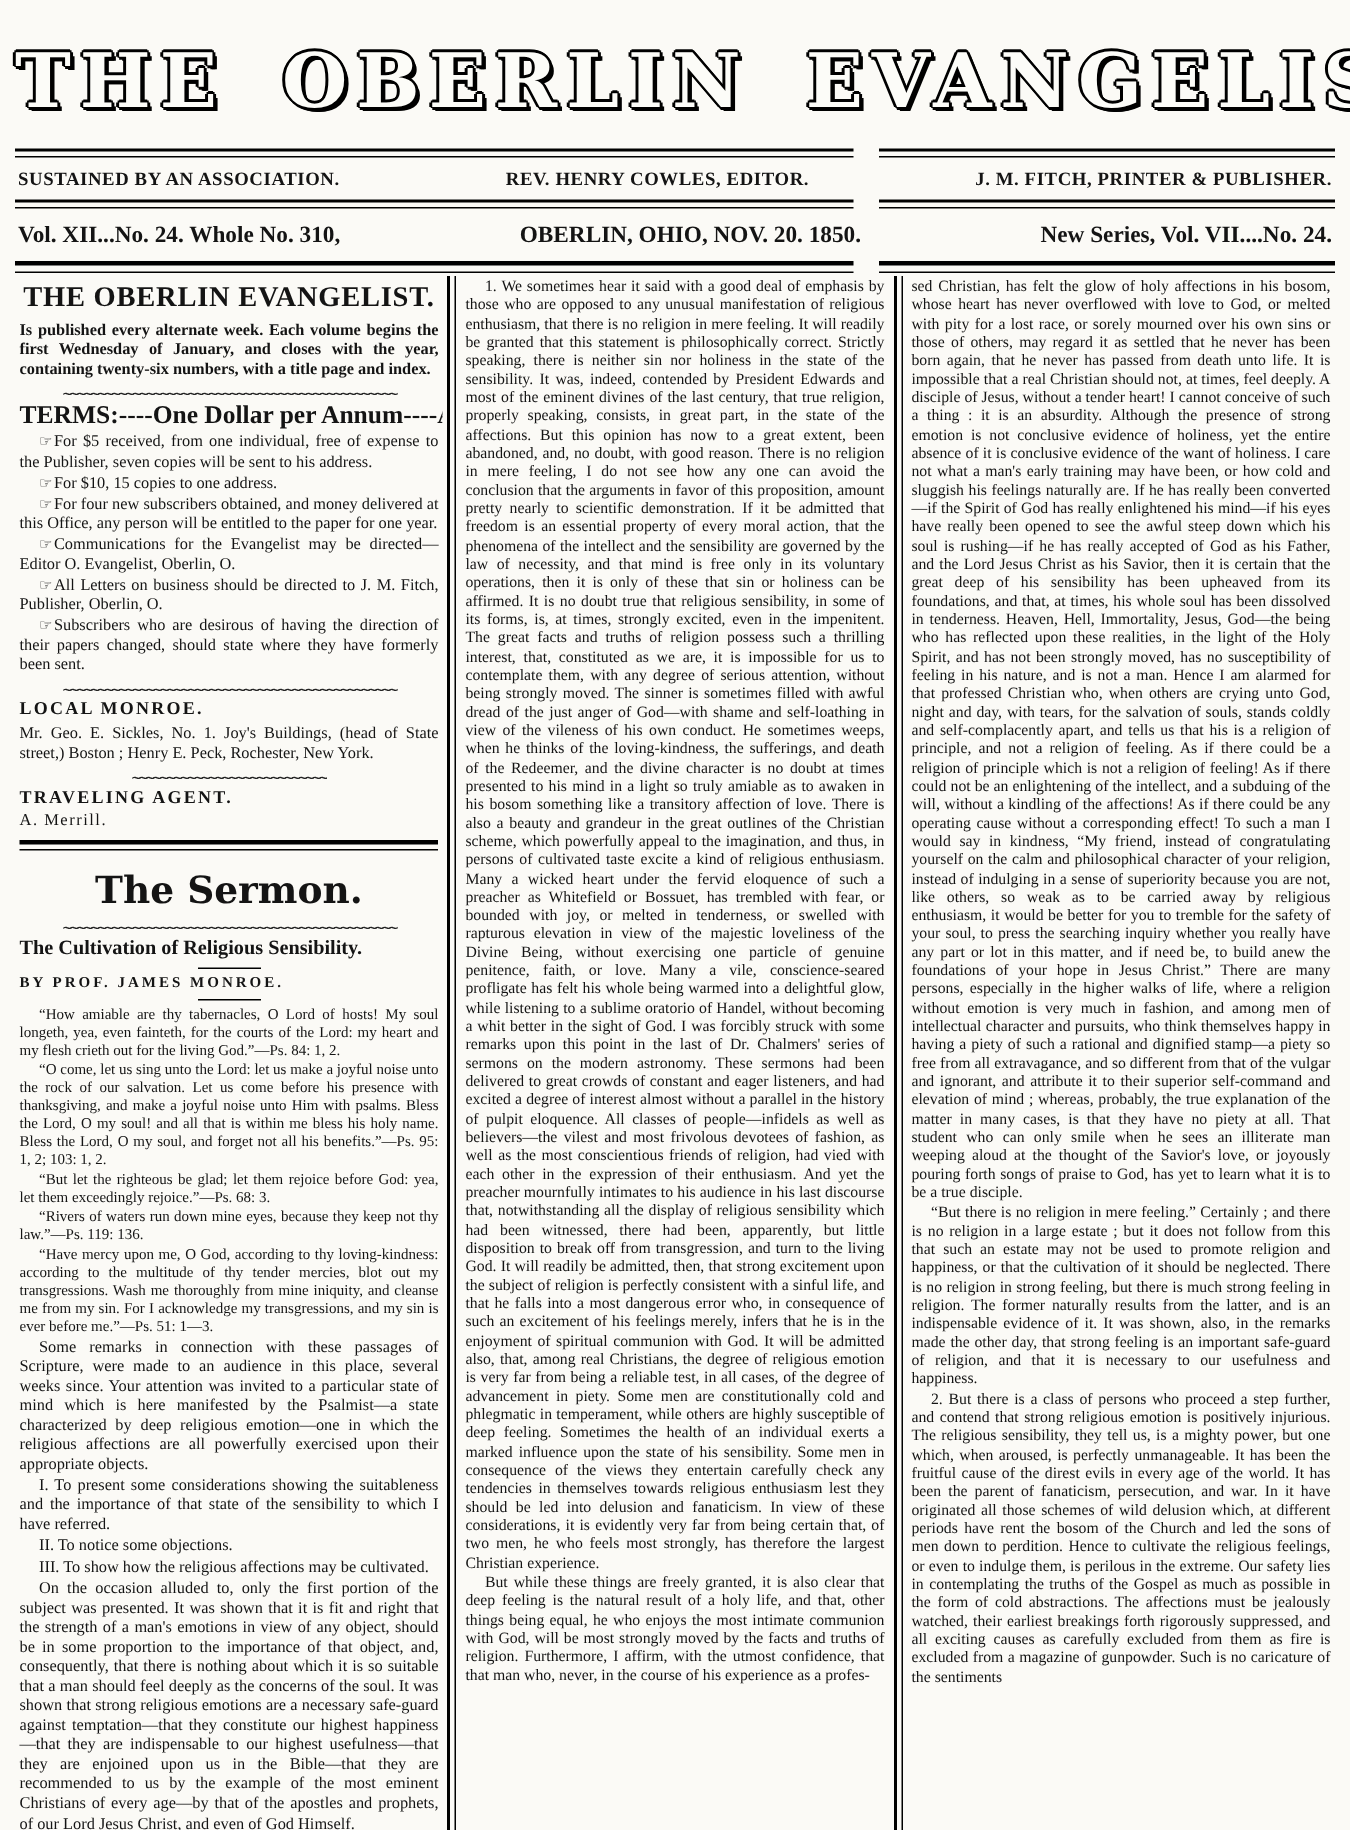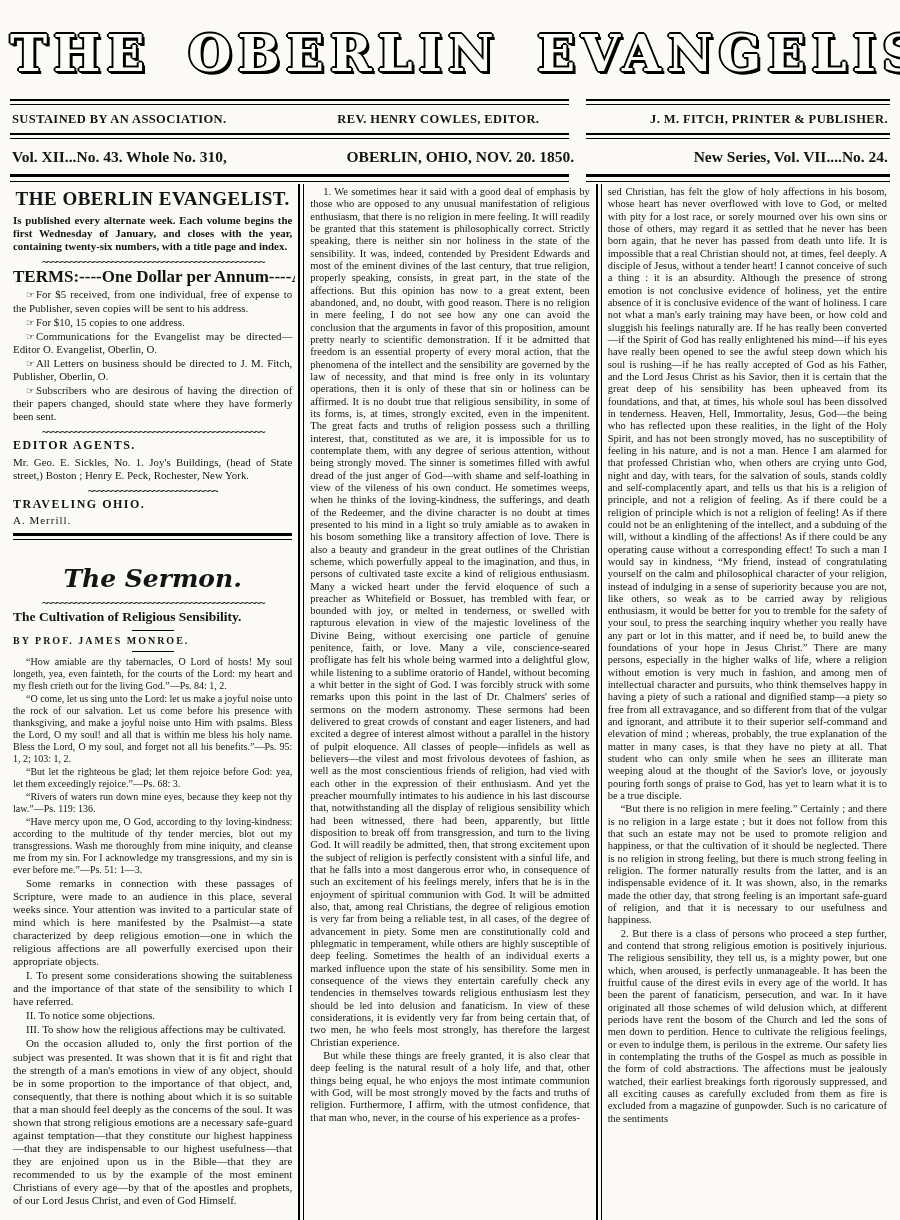--- a/index.html
+++ b/index.html
@@ -64,23 +64,23 @@
   .agent-name{text-align:center;font-size:11px;letter-spacing:1px;text-indent:0 !important;margin:2px 0 4px 0 !important;}
 
   .wavy{height:8px;overflow:hidden;text-align:center;white-space:nowrap;
         font-family:"DejaVu Sans Mono", monospace;font-size:11px;letter-spacing:-2px;color:#222;margin:3px 0;}
   .wavy::after{content:"~~~~~~~~~~~~~~~~~~~~~~~~~~~~~~~~~~~~~~~~~~~~~~~~";}
   .wavy.short{width:130px;margin:3px auto;}
   .short-rule{width:42px;border-top:1.5px solid #000;margin:4px auto;}
   .heavy-rule{border-top:3px solid #000;border-bottom:1px solid #000;height:3px;margin:6px 0 2px 0;}
 
   .sermon-head{
-    text-align:center;font-style:italic;font-weight:bold;
+    text-align:center;font-weight:bold;
     font-family:"DejaVu Serif", serif;font-size:25px;
-    margin:24px 0 2px 0;
+    margin:12px 0 2px 0;
   }
   .sermon-title{text-align:center;font-weight:bold;font-size:13.5px;text-indent:0 !important;margin:4px 0 1px 0 !important;white-space:nowrap;}
   .sermon-byline{text-align:center;font-size:10px;letter-spacing:2px;font-weight:bold;text-indent:0 !important;margin:3px 0 1px 0 !important;font-family:Liberation Serif, serif;}
   .quote{font-size:10px;}
   .no-indent{text-indent:0 !important;}
 </style>
 </head>
 <body>
 
 <div class="page">
@@ -97,21 +97,21 @@
     <span>REV. HENRY COWLES, EDITOR.</span>
     <span>J. M. FITCH, PRINTER &amp; PUBLISHER.</span>
   </div>
 
   <div class="rule-seg">
     <div class="seg wide"></div>
       <div class="seg narrow"></div>
   </div>
 
   <div class="vol-row">
-    <span>Vol. XII...No. 43.   Whole No. 310,</span>
+    <span>Vol. XII...No. 24.   Whole No. 310,</span>
     <span>OBERLIN, OHIO, NOV. 20. 1850.</span>
     <span>New Series, Vol. VII....No. 24.</span>
   </div>
 
   <div class="rule-seg heavy">
     <div class="seg wide"></div>
       <div class="seg narrow"></div>
   </div>
 
   <div class="cols">
@@ -119,30 +119,31 @@
     <div class="col col-left">
       <div class="paper-title">THE OBERLIN EVANGELIST.</div>
       <p class="pub-info no-indent">Is published every alternate week.   Each volume begins the first Wednesday of January, and closes with the year, containing twenty-six numbers, with a title page and index.</p>
       <div class="wavy"></div>
       <p class="terms">TERMS:----One Dollar per Annum----Always in Advance.</p>
 
       <div>
 
       <p class="notice"><span class="hand">☞</span><span>For $5 received, from one individual, free of expense to the Publisher, seven copies will be sent to his address.</span></p>
           <p class="notice"><span class="hand">☞</span><span>For $10, 15 copies to one address.</span></p>
+          <p class="notice"><span class="hand">☞</span><span>For four new subscribers obtained, and money delivered at this Office, any person will be entitled to the paper for one year.</span></p>
           <p class="notice"><span class="hand">☞</span><span>Communications for the Evangelist may be directed—Editor O. Evangelist, Oberlin, O.</span></p>
           <p class="notice"><span class="hand">☞</span><span>All Letters on business should be directed to J. M. Fitch, Publisher, Oberlin, O.</span></p>
           <p class="notice"><span class="hand">☞</span><span>Subscribers who are desirous of having the direction of their papers changed, should state where they have formerly been sent.</span></p>
         </div>
 
       <div class="wavy"></div>
-      <p class="center-head">EDITOR AGENTS.</p>
+      <p class="center-head">LOCAL MONROE.</p>
       <p class="no-indent">Mr. Geo. E. Sickles, No. 1. Joy's Buildings, (head of State street,) Boston ; Henry E. Peck, Rochester, New York.</p>
       <div class="wavy short"></div>
-      <p class="center-head">TRAVELING OHIO.</p>
+      <p class="center-head">TRAVELING AGENT.</p>
       <p class="agent-name">A. Merrill.</p>
 
       <div class="heavy-rule"></div>
       <div class="sermon-head">The Sermon.</div>
       <div class="wavy"></div>
       <p class="sermon-title">The Cultivation of Religious Sensibility.</p>
       <div class="short-rule"></div>
       <p class="sermon-byline">BY PROF. JAMES MONROE.</p>
       <div class="short-rule"></div>
 

